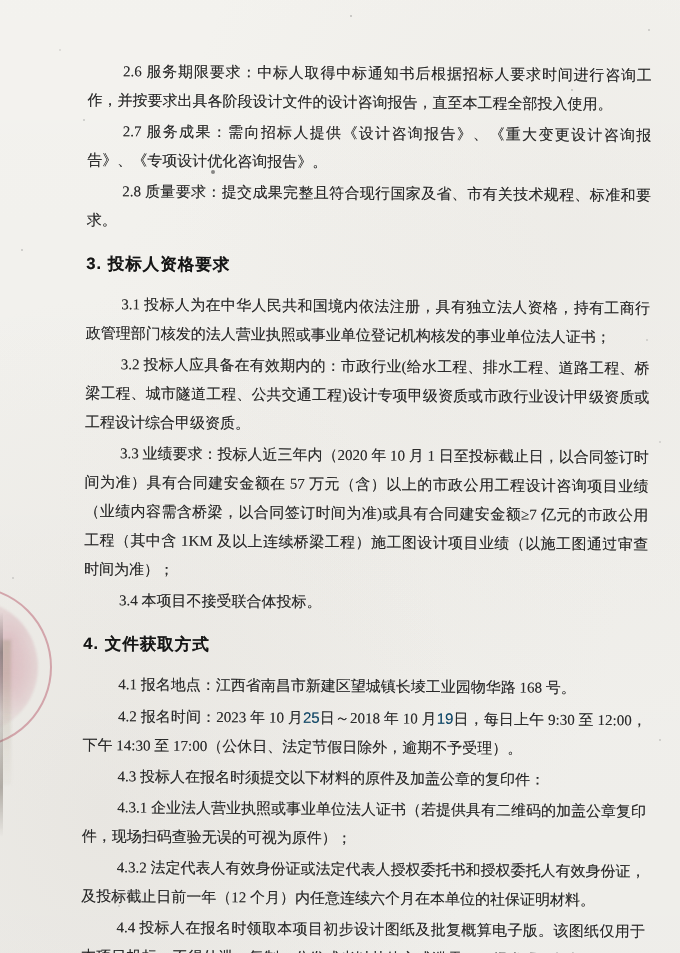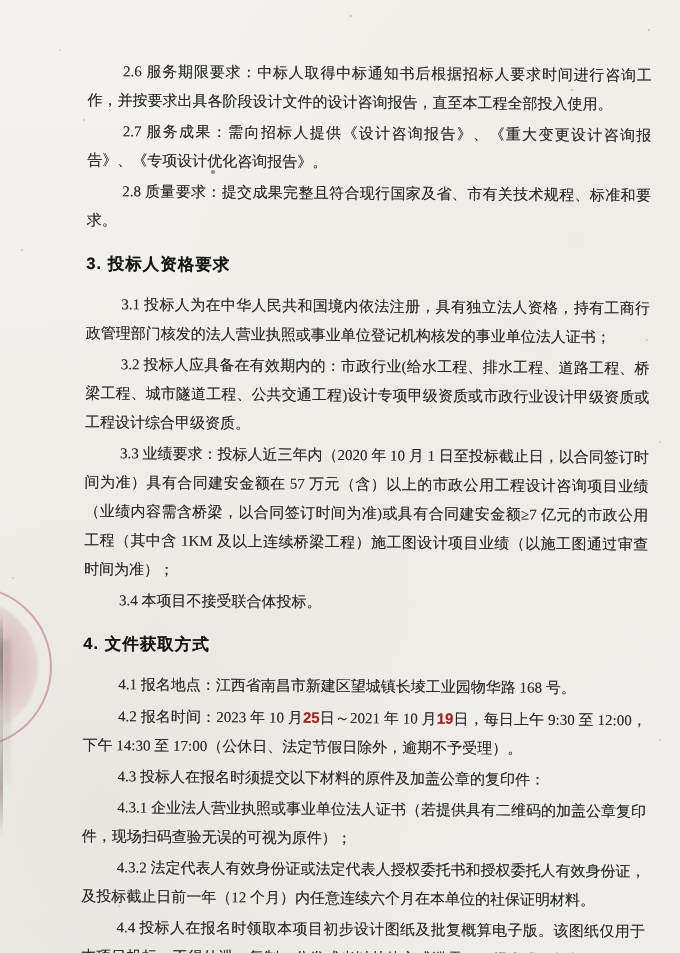--- a/index.html
+++ b/index.html
@@ -35,22 +35,22 @@
     font-weight: 700;
     font-size: 16.5px;
     color: #151515;
     letter-spacing: 1px;
     margin: 14px 0 12px 0;
     text-indent: 0;
     text-shadow: 0 0 0.5px rgba(0,0,0,0.5);
   }
   .bold-num {
     font-family: "Liberation Sans", sans-serif;
-    font-weight: 700;
-    color: #b91c1c;
+    font-weight: 400;
+    color: #0c4a6e;
     letter-spacing: 0;
   }
 
   
   .stamp {
     position: absolute;
     left: -110px; top: 586px;
     width: 158px; height: 158px;
     border: 2.5px solid rgba(186, 95, 112, 0.50);
     border-radius: 50%;
@@ -128,18 +128,18 @@
   <h2 class="heading">3. 投标人资格要求</h2>
 
   <p class="para">3.1 投标人为在中华人民共和国境内依法注册，具有独立法人资格，持有工商行政管理部门核发的法人营业执照或事业单位登记机构核发的事业单位法人证书；</p>
   <p class="para">3.2 投标人应具备在有效期内的：市政行业(给水工程、排水工程、道路工程、桥梁工程、城市隧道工程、公共交通工程)设计专项甲级资质或市政行业设计甲级资质或工程设计综合甲级资质。</p>
   <p class="para">3.3 业绩要求：投标人近三年内（2020 年 10 月 1 日至投标截止日，以合同签订时间为准）具有合同建安金额在 57 万元（含）以上的市政公用工程设计咨询项目业绩（业绩内容需含桥梁，以合同签订时间为准)或具有合同建安金额≥7 亿元的市政公用工程（其中含 1KM 及以上连续桥梁工程）施工图设计项目业绩（以施工图通过审查时间为准）；</p>
   <p class="para">3.4 本项目不接受联合体投标。</p>
 
   <h2 class="heading">4. 文件获取方式</h2>
 
   <p class="para">4.1 报名地点：江西省南昌市新建区望城镇长堎工业园物华路 168 号。</p>
-  <p class="para"><span>4.2 报名时间：2023 年 10 月</span><span class="bold-num">25</span><span>日～2021 年 10 月</span><span class="bold-num">19</span><span>日，每日上午 9:30 至 12:00，下午 14:30 至 17:00（公休日、法定节假日除外，逾期不予受理）。</span></p>
+  <p class="para"><span>4.2 报名时间：2023 年 10 月</span><span class="bold-num">25</span><span>日～2018 年 10 月</span><span class="bold-num">19</span><span>日，每日上午 9:30 至 12:00，下午 14:30 至 17:00（公休日、法定节假日除外，逾期不予受理）。</span></p>
   <p class="para">4.3 投标人在报名时须提交以下材料的原件及加盖公章的复印件：</p>
   <p class="para">4.3.1 企业法人营业执照或事业单位法人证书（若提供具有二维码的加盖公章复印件，现场扫码查验无误的可视为原件）；</p>
   <p class="para">4.3.2 法定代表人有效身份证或法定代表人授权委托书和授权委托人有效身份证，及投标截止日前一年（12 个月）内任意连续六个月在本单位的社保证明材料。</p>
   <p class="para">4.4 投标人在报名时领取本项目初步设计图纸及批复概算电子版。该图纸仅用于本项目投标，不得外泄、复制、分发或者以其他方式泄露，一经发现，招标人有权追究其法律责任。</p>
 </div>
 
 </body></html>

